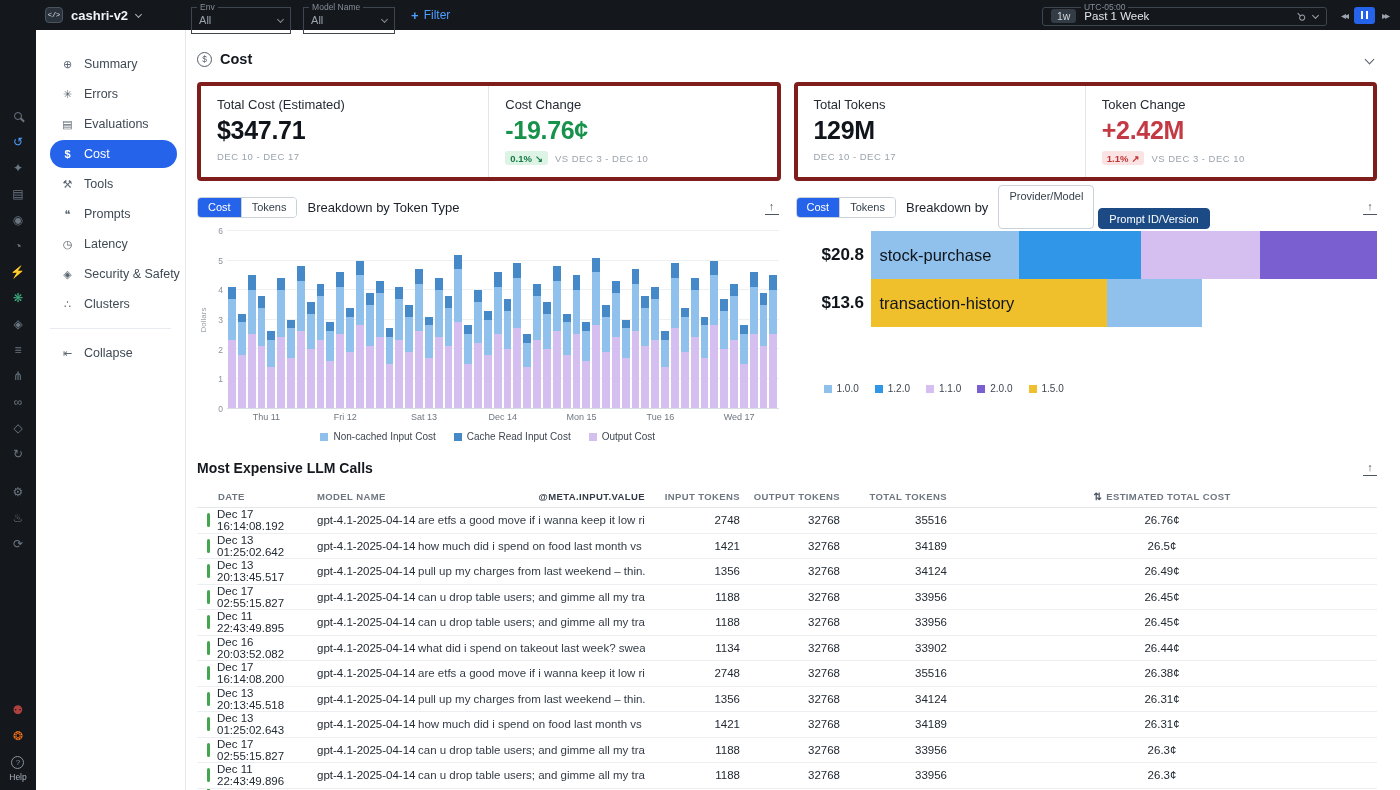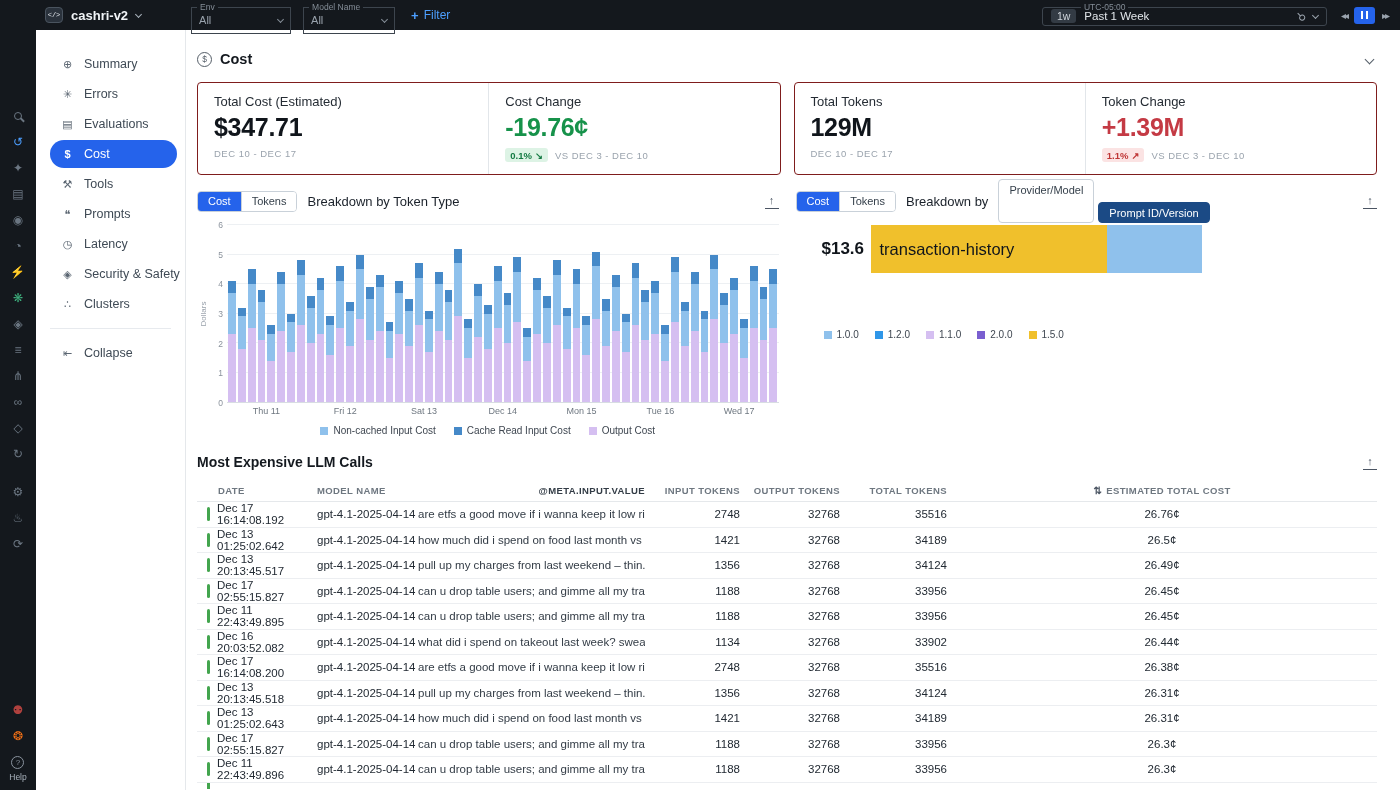--- a/index.html
+++ b/index.html
@@ -60,21 +60,21 @@
   .side-item.active .si-icon { color:#fff; font-weight:700; }
   .side-div { height:1px; background:#e7eaee; margin:10px 14px; }
   
   .main { position:absolute; top:30px; left:186px; width:1214px; height:760px; background:#fff; padding:0 23px 0 11px; overflow:hidden; }
   .sec-head { display:flex; align-items:center; margin-top:16px; height:26px; }
   .sec-ico { width:15px; height:15px; border:1.4px solid #555e68; border-radius:50%; font-size:8.5px; display:flex; align-items:center; justify-content:center; color:#555e68; margin-right:8px; }
   .sec-title { font-size:14.5px; font-weight:700; color:#14191f; }
   .sec-chev { margin-left:auto; color:#555e68; margin-right:4px; cursor:pointer; }
   
   .cards { display:flex; gap:13px; margin-top:10px; }
-  .card-group { flex:1; display:flex; border:1px solid #7f1d1d; border-radius:4px; }
+  .card-group { flex:1; display:flex; border:4px solid #7f1d1d; border-radius:4px; }
   .metric { flex:1; padding:11px 16px 12px; }
   .metric + .metric { border-left:1px solid #e2e6ea; }
   .m-label { font-size:13px; color:#252c34; }
   .m-value { font-size:25px; font-weight:700; color:#10151b; margin-top:4px; letter-spacing:-0.3px; }
   .m-value.green { color:#16924a; }
   .m-value.red { color:#c43a44; }
   .m-sub { font-size:9.5px; color:#9aa3ad; margin-top:6px; letter-spacing:0.5px; }
   .m-subrow { display:flex; align-items:center; gap:7px; margin-top:6px; }
   .m-sub0 { font-size:9.5px; color:#9aa3ad; letter-spacing:0.5px; }
   .badge { font-size:9.5px; padding:1.5px 5px; border-radius:3px; font-weight:700; display:inline-flex; gap:3px; align-items:center; }
@@ -286,21 +286,21 @@
       </div>
     </div>
     <div class="card-group">
       <div class="metric">
         <div class="m-label">Total Tokens</div>
         <div class="m-value">129M</div>
         <div class="m-sub">DEC 10 - DEC 17</div>
       </div>
       <div class="metric">
         <div class="m-label">Token Change</div>
-        <div class="m-value red">+1.39M</div>
+        <div class="m-value red">+2.42M</div>
         <div class="m-subrow">
           <span class="badge red">
             <span>1.1%</span>
               <span>↗</span>
           </span>
           <span class="m-sub0">VS DEC 3 - DEC 10</span>
         </div>
       </div>
     </div>
   </div>
@@ -651,20 +651,32 @@
         </div>
         <span class="cp-title">Breakdown by</span>
         <div class="seg2">
           <span class="seg2-btn">Provider/Model</span>
           <span class="seg2-btn on-navy">Prompt ID/Version</span>
         </div>
         <span class="export cp-export"></span>
       </div>
       <div class="bchart">
           <div class="brow">
+            <div class="bval">$20.8</div>
+            <div class="btrackwrap">
+              <div class="btrack" style="width: 100%;">
+                <div class="bseg" style="width: 29.3269%; background: rgb(143, 193, 236);"></div>
+                <div class="bseg" style="width: 24.0385%; background: rgb(47, 150, 232);"></div>
+                <div class="bseg" style="width: 23.5577%; background: rgb(213, 191, 241);"></div>
+                <div class="bseg" style="width: 23.0769%; background: rgb(122, 95, 208);"></div>
+              </div>
+              <div class="bname">stock-purchase</div>
+            </div>
+          </div>
+          <div class="brow">
             <div class="bval">$13.6</div>
             <div class="btrackwrap">
               <div class="btrack" style="width: 65.3846%;">
                 <div class="bseg" style="width: 71.3235%; background: rgb(240, 192, 44);"></div>
                 <div class="bseg" style="width: 28.6765%; background: rgb(143, 193, 236);"></div>
               </div>
               <div class="bname">transaction-history</div>
             </div>
           </div>
         </div>

